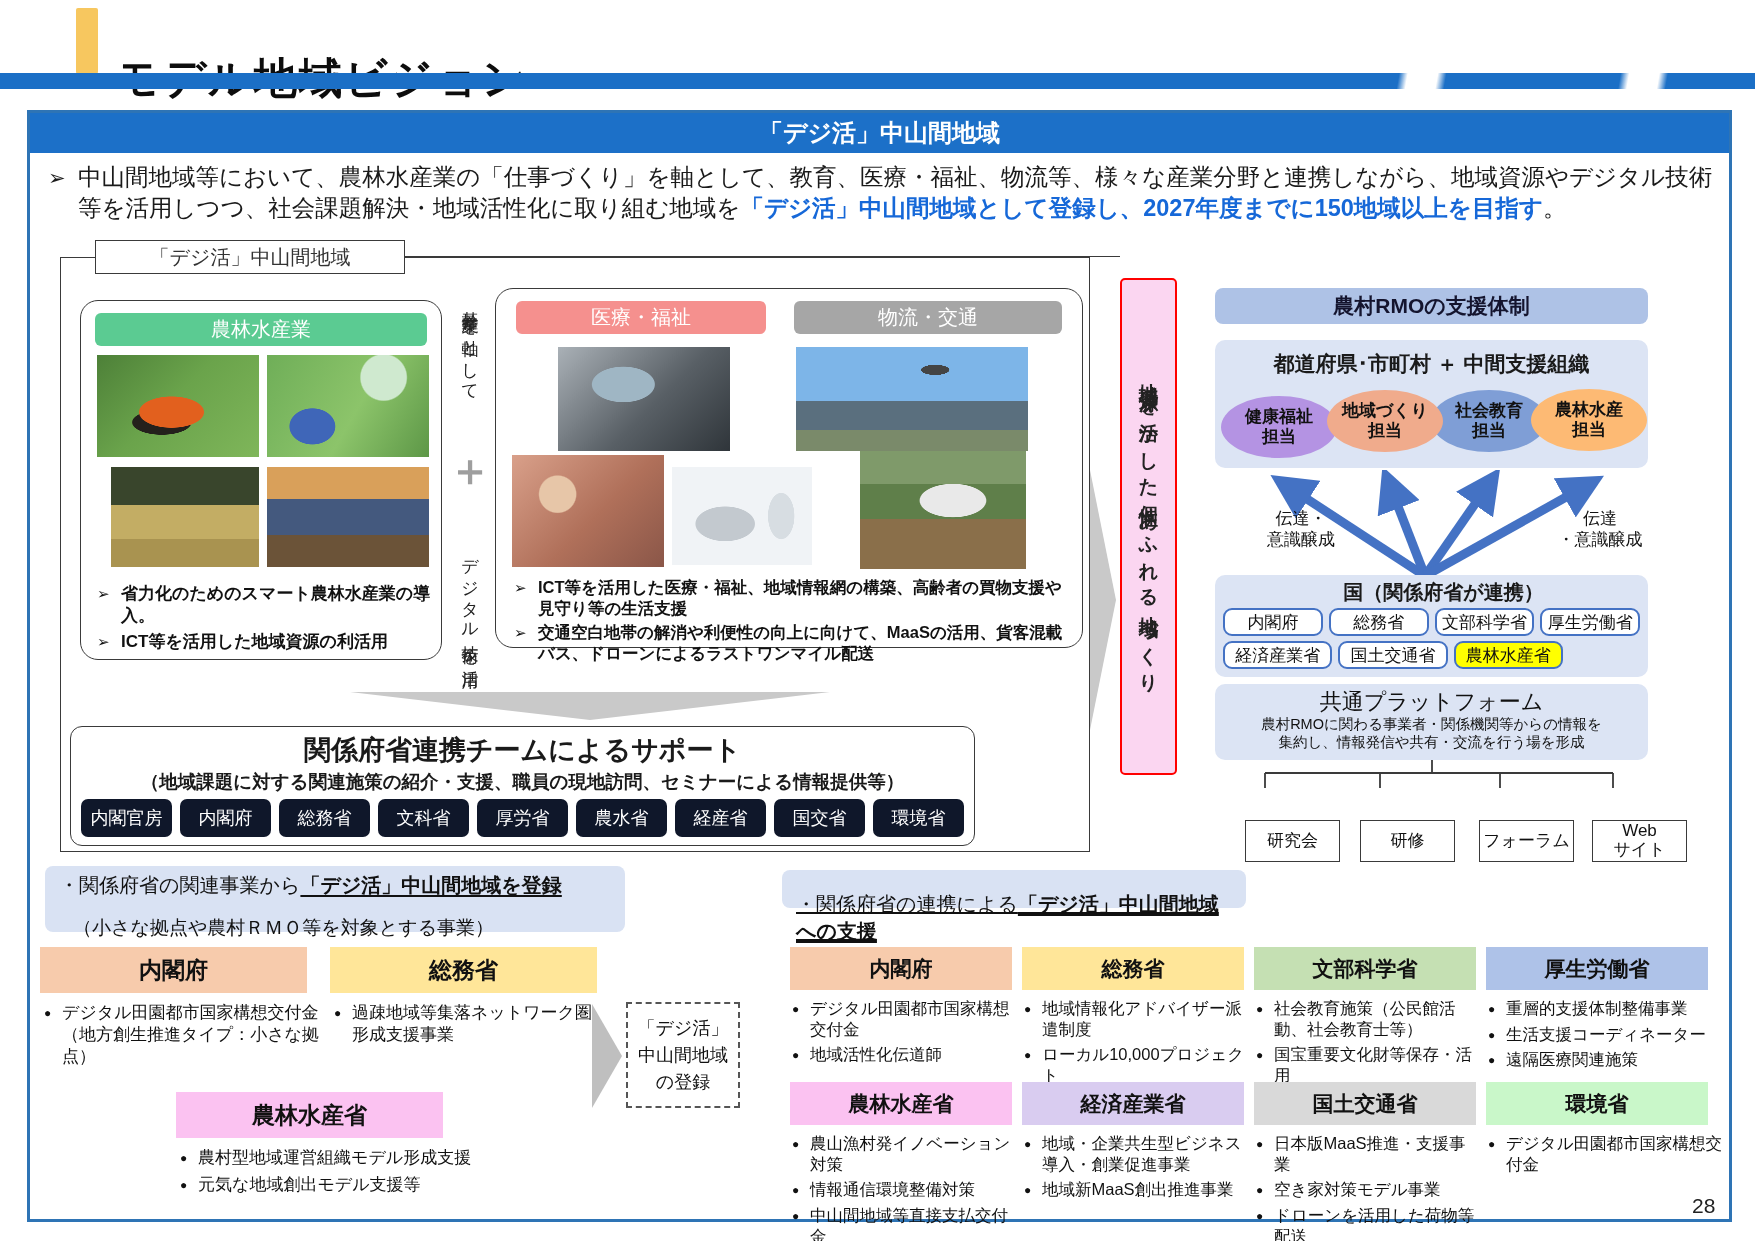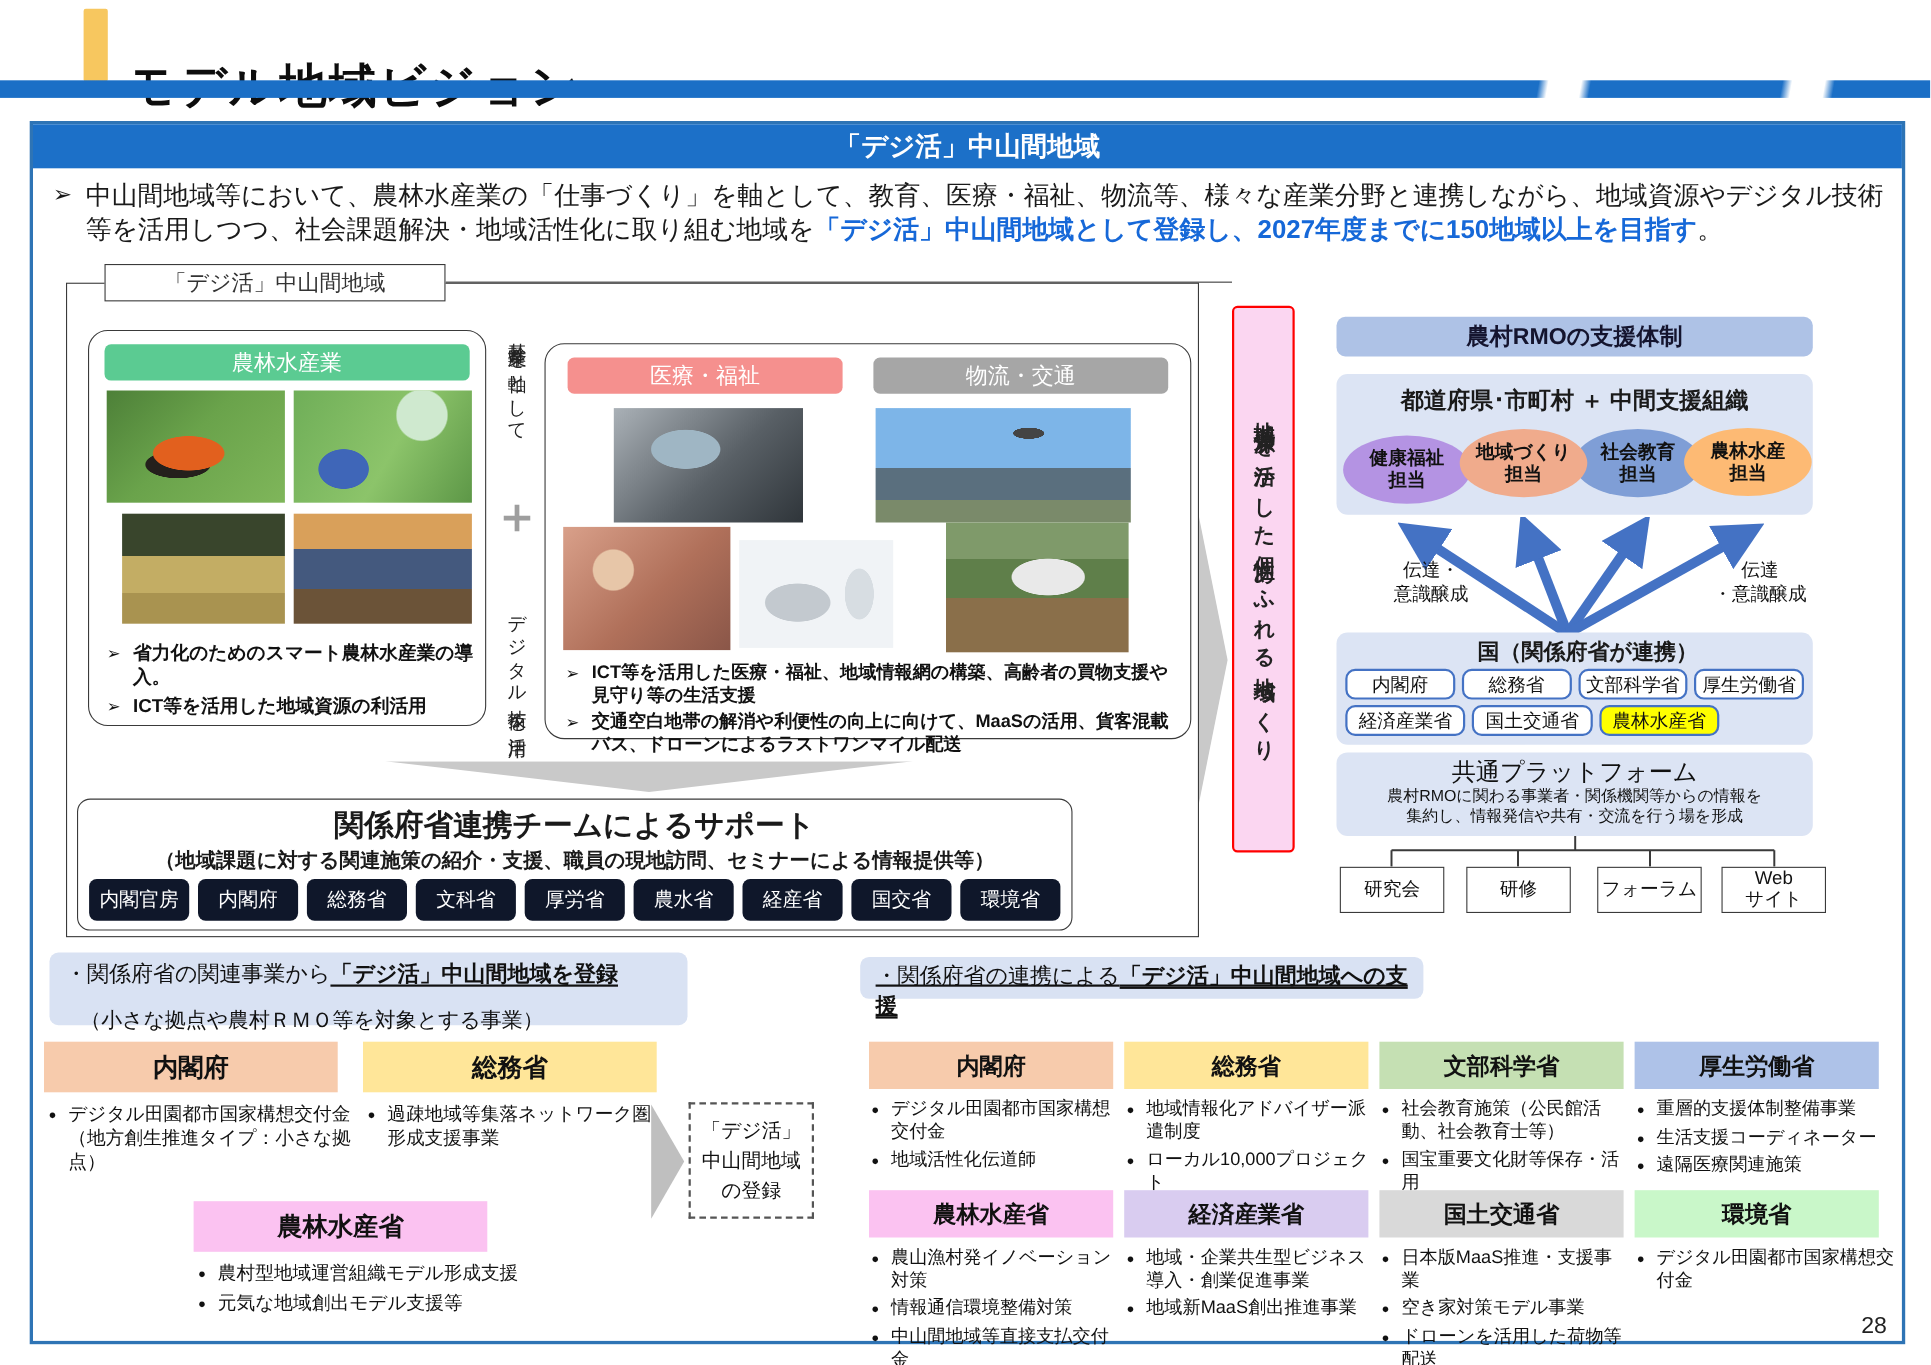--- a/index.html
+++ b/index.html
@@ -23,21 +23,21 @@
   .intro .ptr { flex:0 0 30px; font-size:21px; padding-top:2px; }
   .intro .hl { color:#1668D8; font-weight:bold; }
 
   
   .outer-box { left:60px; top:257px; width:1030px; height:595px; border:1.8px solid #3a3a3a; background:#fff; }
   .tab { left:95px; top:240px; width:310px; height:34px; background:#fff; border:1.8px solid #3a3a3a; font-size:20px; color:#333; z-index:3; }
   .tab-line { left:405px; top:256px; width:715px; height:0; border-top:1.8px solid #3a3a3a; }
 
   .round-box { border:1.8px solid #3a3a3a; border-radius:18px; background:#fff; position:absolute; }
   .agri-box { left:80px; top:300px; width:362px; height:360px; }
-  .svc-box  { left:495px; top:312px; width:588px; height:360px; }
+  .svc-box  { left:495px; top:288px; width:588px; height:360px; }
   .sect-hd { position:absolute; height:33px; border-radius:6px; color:#fff; font-size:20px; }
   .hd-agri { left:14px; top:12px; width:332px; background:#5BCB92;font-family:Liberation Mono, monospace; }
   .hd-med  { left:20px; top:12px; width:250px; background:#F5908E; }
   .hd-log  { left:298px; top:12px; width:268px; background:#A6A6A6; }
 
   .ph { position:absolute; }
   .ph-robot   { left:16px;  top:54px;  width:162px; height:102px;
     background:radial-gradient(ellipse 34% 26% at 46% 56%,#E2601E 0 58%,rgba(0,0,0,0) 60%),
                radial-gradient(ellipse 30% 20% at 40% 66%,#24201c 0 60%,rgba(0,0,0,0) 62%),
                linear-gradient(135deg,#4d8038,#6aa34b 45%,#7fb65a); }
@@ -108,26 +108,26 @@
   .nat-title { position:absolute; left:0; top:4px; width:100%; text-align:center; font-size:20px; font-weight:bold;margin-left:12px; }
   .nat-row1 { position:absolute; left:8px; top:33px; width:417px; display:flex; gap:6px; }
   .nat-row2 { position:absolute; left:8px; top:66px; width:340px; display:flex; gap:6px; }
   .nchip { flex:1; height:28px; background:#fff; border:2px solid #4472C4; border-radius:9px; font-size:17px; color:#111; }
   .nchip.ylw { background:#FFFF00; }
 
   .plat-box { left:1215px; top:684px; width:433px; height:76px; background:#DCE4F4; border-radius:10px; }
   .plat-title { position:absolute; left:0; top:3px; width:100%; text-align:center; font-size:22px; color:#111; }
   .plat-desc { position:absolute; left:0; top:31px; width:100%; text-align:center; font-size:14.5px; line-height:1.25; color:#111; }
   .tree-svg { left:1215px; top:760px; width:433px; height:28px; }
-  .outbox { position:absolute; top:788px; width:95px; height:42px; background:#fff; border:1.8px solid #3a3a3a; font-size:17px; line-height:1.1; color:#111; }
+  .outbox { position:absolute; top:820px; width:95px; height:42px; background:#fff; border:1.8px solid #3a3a3a; font-size:17px; line-height:1.1; color:#111;margin-left:27px; }
 
   
   .note { background:#D9E2F3; border-radius:8px; position:absolute; font-size:20px; color:#111; padding:6px 14px; }
   .note-l { left:45px; top:866px; width:580px; height:66px; }
-  .note-r { left:782px; top:870px; width:512px; height:38px; padding-top:4px;text-decoration:underline; }
+  .note-r { left:782px; top:870px; width:464px; height:38px; padding-top:21px;text-decoration:underline; }
   .u { font-weight:bold; text-decoration:underline; text-underline-offset:3px; }
   .note-l .l2 { font-size:19px; padding-left:14px; margin-top:16px; }
 
   
   .mhead { position:absolute; height:46px; font-size:23px; font-weight:bold; color:#111; }
   .mhead-sm { position:absolute; height:43px; font-size:21px; font-weight:bold; color:#111; }
   .c-naikaku { background:#F7CBAC; } .c-soumu { background:#FFE699; }
   .c-mext { background:#C5E0B3; } .c-mhlw { background:#AEC2E8; }
   .c-maff { background:#FBC2F1; } .c-meti { background:#D9CCF0; }
   .c-mlit { background:#D9D9D9; } .c-env { background:#C9F7C9; }

